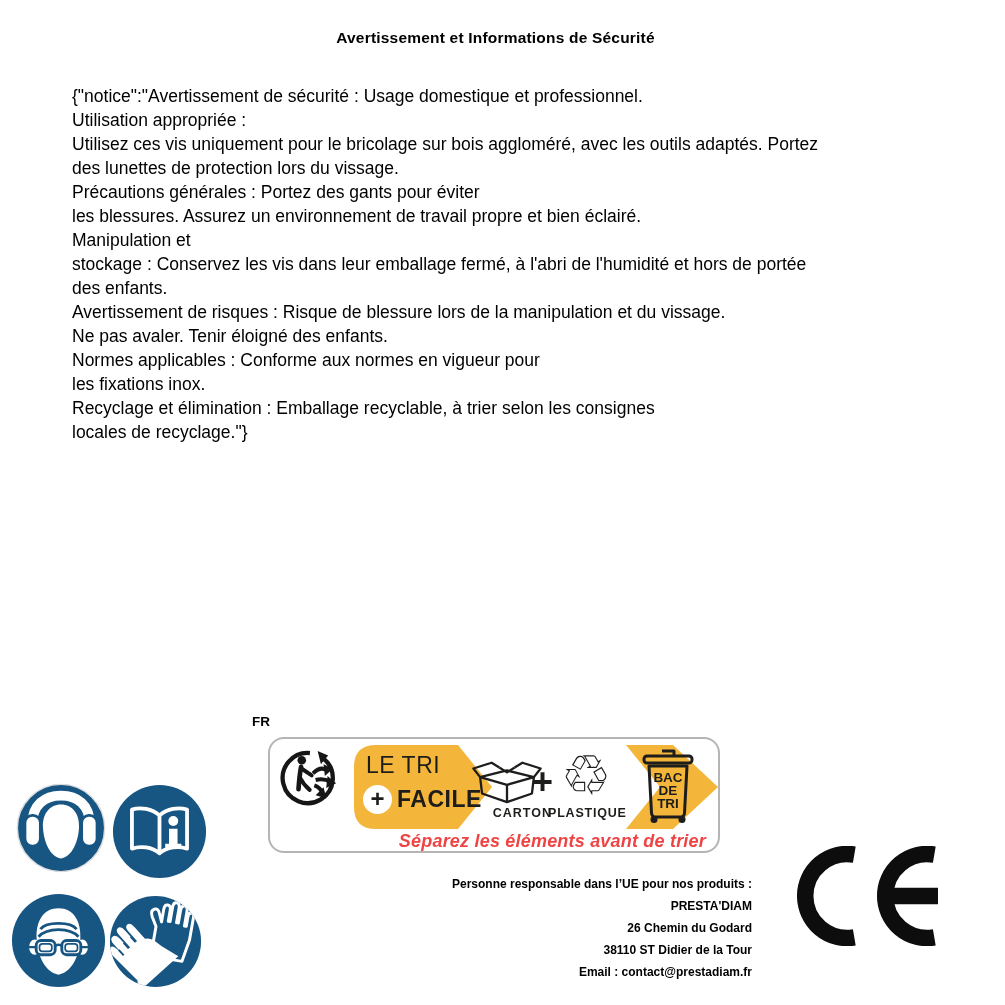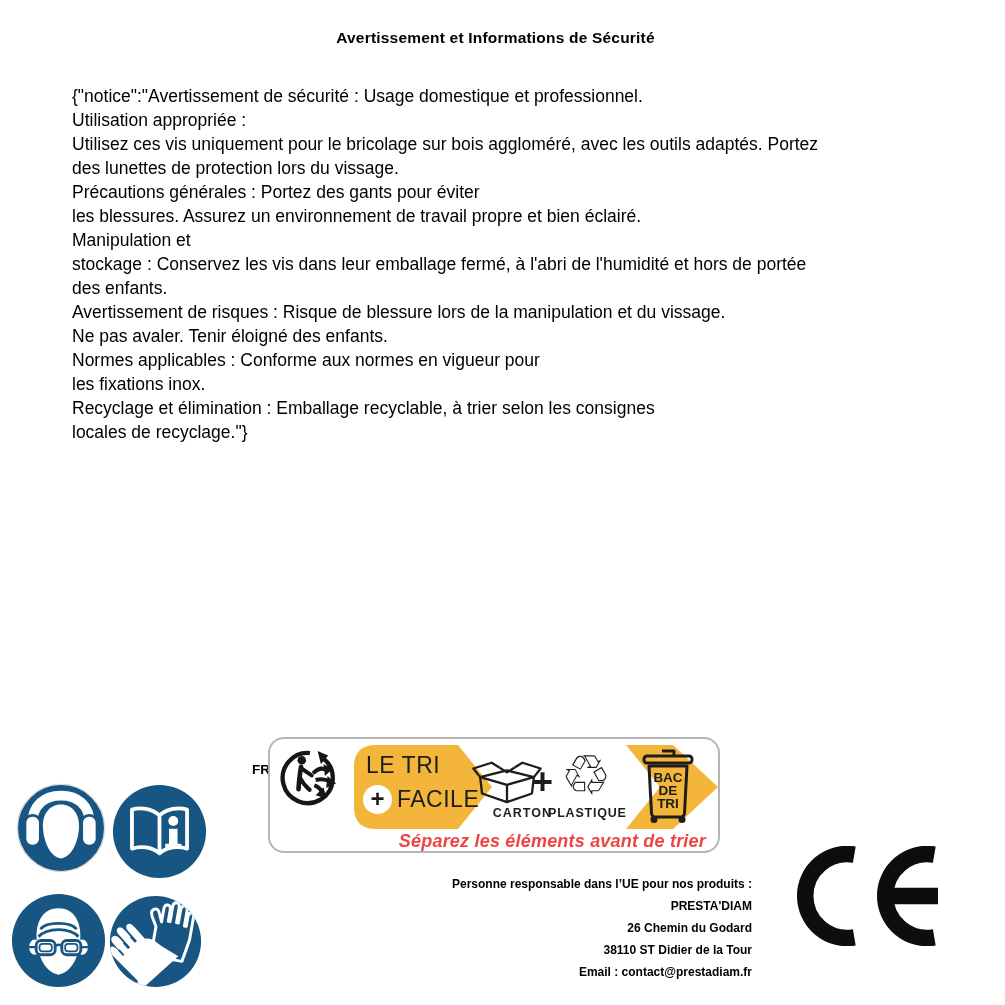--- a/index.html
+++ b/index.html
@@ -10,35 +10,35 @@
   }
   .title {
     position:absolute; top:29px; left:0; width:100%; text-align:center;
     font-size:15.5px; font-weight:bold; letter-spacing:.2px;
   }
   .notice {
     position:absolute; left:72px; top:84px; width:910px;
     font-size:17.5px; line-height:24px; white-space:pre-line; color:#000;
   }
   .picto { position:absolute; }
-  .fr-label { position:absolute; left:252px; top:714px; font-size:13.5px; font-weight:bold;margin-top:48px; }
+  .fr-label { position:absolute; left:252px; top:714px; font-size:13.5px; font-weight:bold; }
   .info-tri {
     position:absolute; left:268px; top:737px; width:452px; height:116px;
     background:#fff; border:2px solid #b5b5b5; border-radius:16px;
   }
   .triman { position:absolute; left:10px; top:7px; }
   .band { position:absolute; left:84px; top:6px; width:364px; height:84px; }
   .band svg.band-bg { position:absolute; left:0; top:0; }
   .band .ov { position:absolute; color:#1d1d1b; }
   .letri  { left:12px; top:7px;  font-size:23px; font-weight:400; letter-spacing:.5px; }
   .pluscircle {
     left:9px; top:40px; width:29px; height:29px; border-radius:50%; background:#fff;
     font-size:24px; font-weight:800; line-height:28px; text-align:center;
   }
-  .facile { left:43px; top:41px; font-size:23px; font-weight:400; letter-spacing:.5px; }
+  .facile { left:43px; top:41px; font-size:23px; font-weight:700; letter-spacing:.5px; }
   .carton-ic { left:116px; top:12px; }
   .mat-label { font-size:12.5px; font-weight:bold; letter-spacing:1px; text-align:center; }
   .carton-lb { left:108px; top:61px; width:90px;text-align:right; }
   .plussep { left:178px; top:16px; font-size:36px; font-weight:700; }
   .plastic-ic { left:203px; top:0px; width:58px; text-align:center;
     font-family:"DejaVu Sans", sans-serif; font-size:56px; line-height:62px; }
   .plastique-lb { left:194px; top:61px; width:78px; letter-spacing:.8px; }
   .bin-ic { left:288px; top:4px; }
   .tagline {
     position:absolute; right:12px; top:92px; font-size:18px; font-style:italic;

